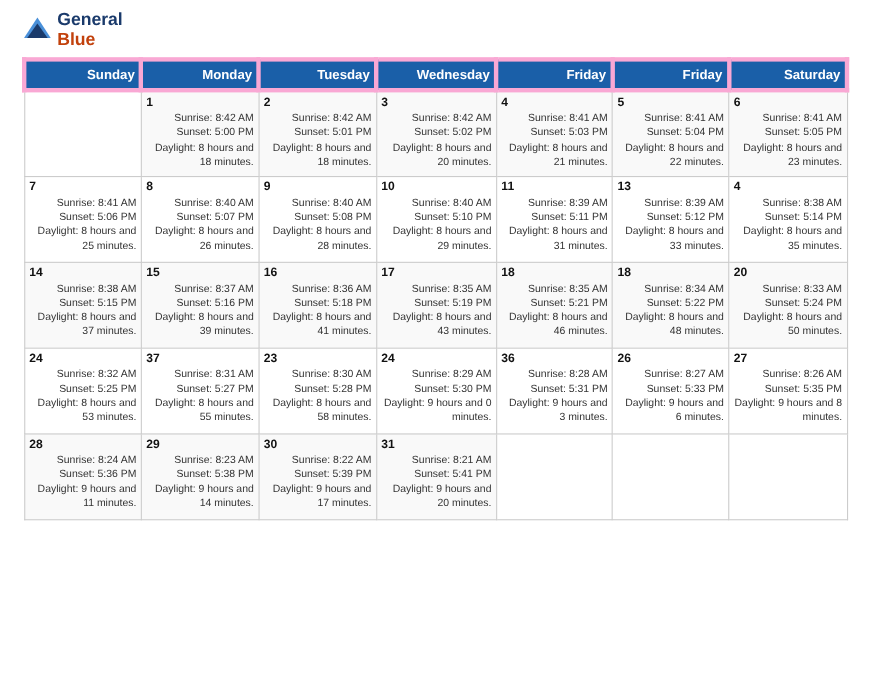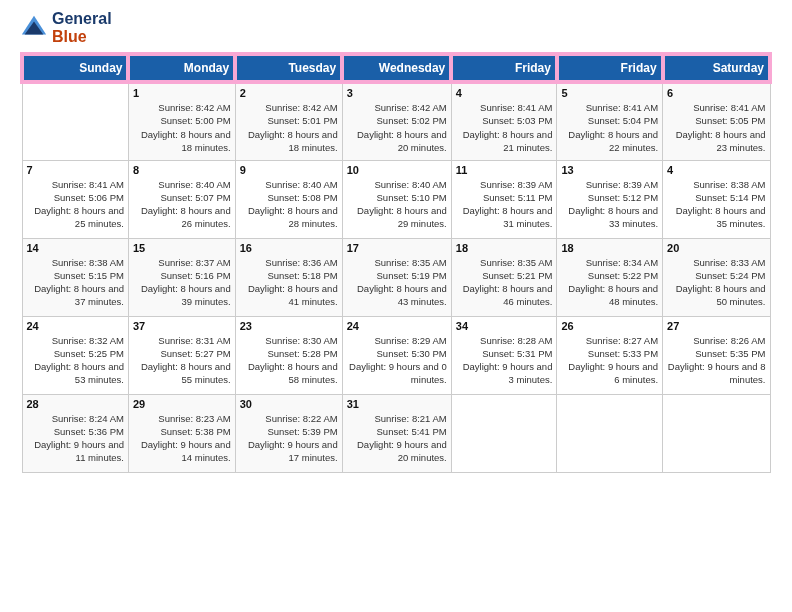--- a/index.html
+++ b/index.html
@@ -219,21 +219,21 @@
           </td>
           <td>
             <div class="day-num">23</div>
 <div class="day-detail">Sunrise: 8:30 AM<br>Sunset: 5:28 PM<br>Daylight: 8 hours and 58 minutes.</div>
           </td>
           <td>
             <div class="day-num">24</div>
 <div class="day-detail">Sunrise: 8:29 AM<br>Sunset: 5:30 PM<br>Daylight: 9 hours and 0 minutes.</div>
           </td>
           <td>
-            <div class="day-num">34</div>
+            <div class="day-num">36</div>
 <div class="day-detail">Sunrise: 8:28 AM<br>Sunset: 5:31 PM<br>Daylight: 9 hours and 3 minutes.</div>
           </td>
           <td>
             <div class="day-num">26</div>
 <div class="day-detail">Sunrise: 8:27 AM<br>Sunset: 5:33 PM<br>Daylight: 9 hours and 6 minutes.</div>
           </td>
           <td>
             <div class="day-num">27</div>
 <div class="day-detail">Sunrise: 8:26 AM<br>Sunset: 5:35 PM<br>Daylight: 9 hours and 8 minutes.</div>
           </td>

